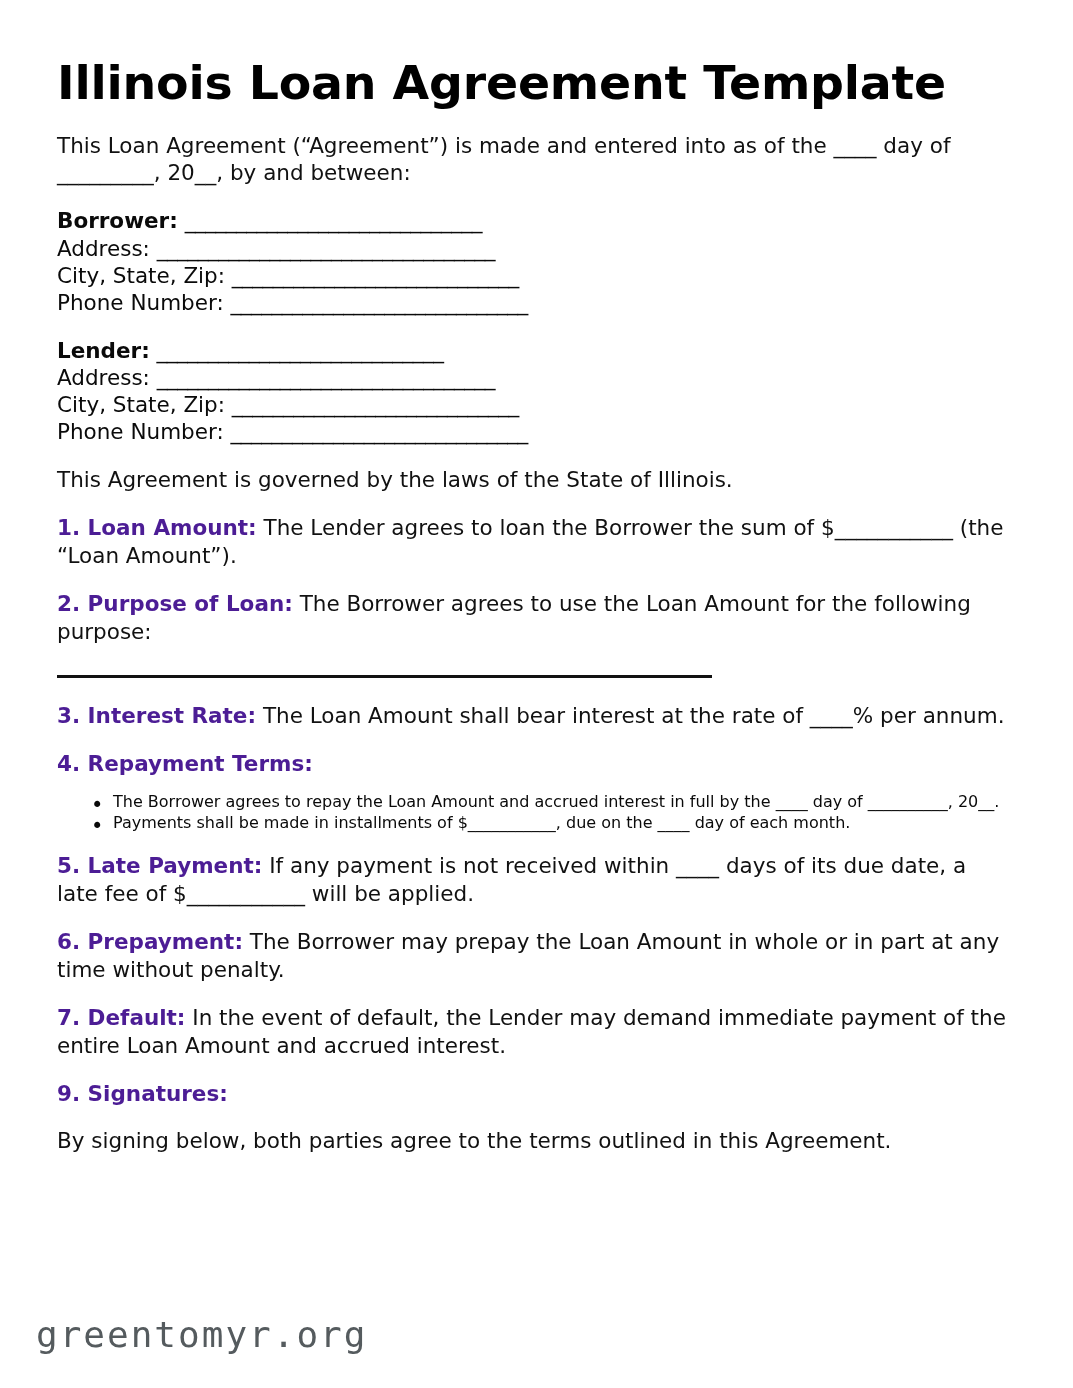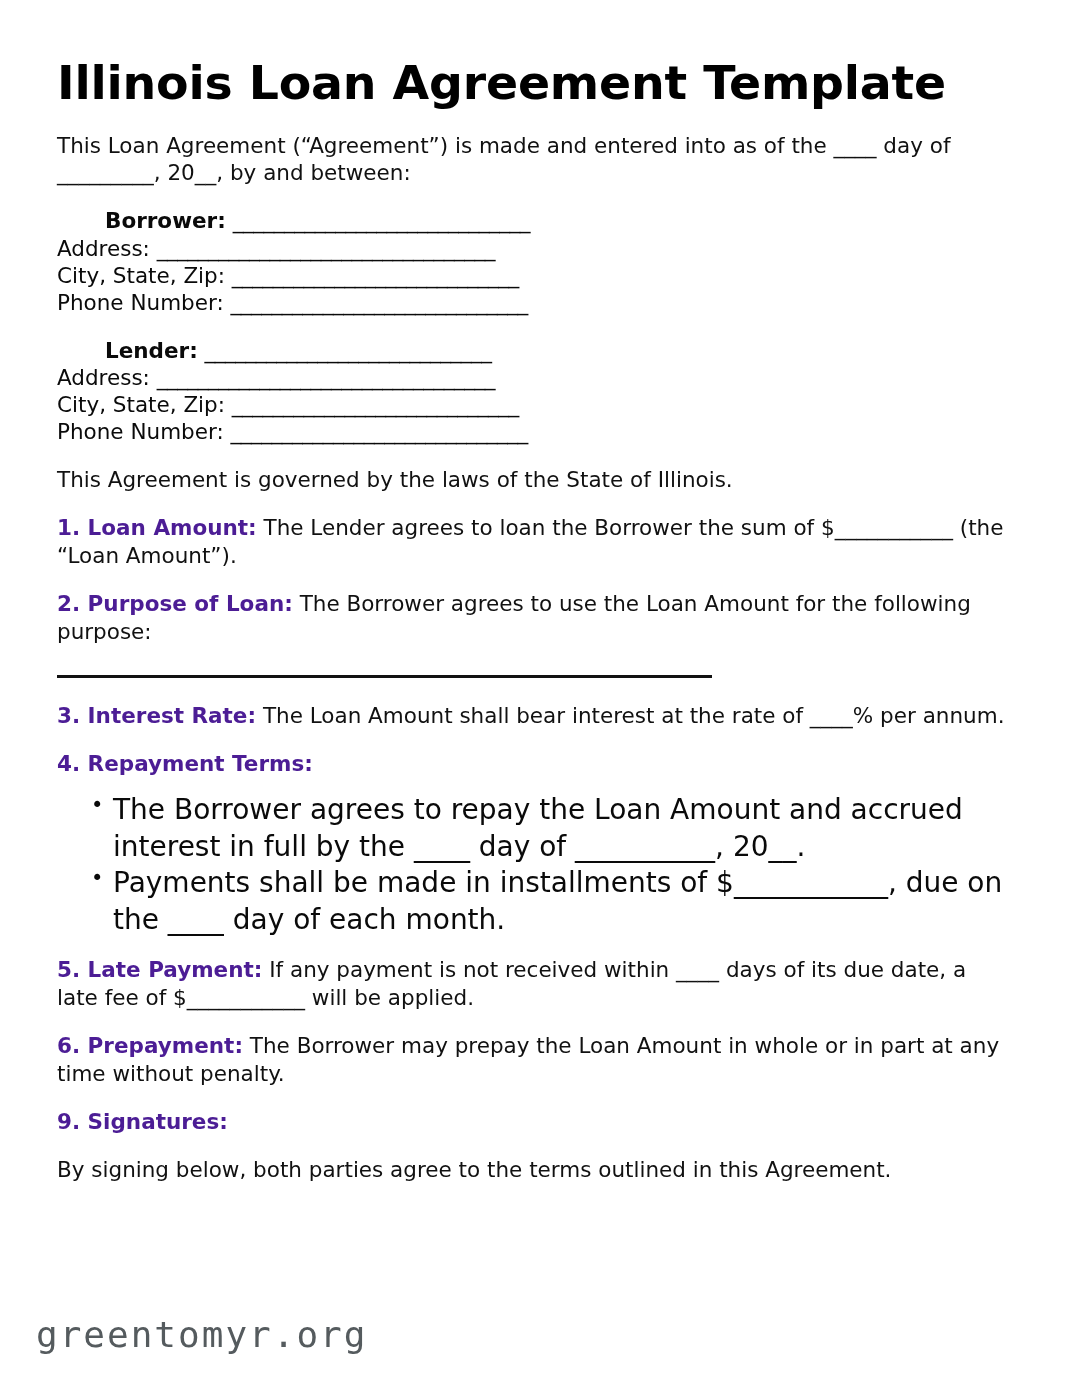--- a/index.html
+++ b/index.html
@@ -48,34 +48,34 @@
     padding: 0;
     color: #111111;
   }
   p.para.tight { margin-bottom: 14px; }
   .party {
     font-size: 21.5px;
     line-height: 1.27;
     margin: 0 0 20px 0;
   }
   .party .row { white-space: nowrap; }
-  .party .lead { font-weight: bold; margin-left: 48px; }
+  .party .lead { font-weight: bold; }
   .blank { letter-spacing: -0.5px; }
   b, strong { font-weight: bold; color: #4c1d95; }
   .hr-line {
     width: 655px;
     height: 0;
     border-top: 3px solid #111;
     margin: 30px 0 24px 0;
   }
   ul.bullets {
     margin: 10px 0 18px 0;
     padding: 0 0 0 56px;
     list-style: none;
-    font-size: 28px;
+    font-size: 16px;
     line-height: 1.30;
   }
   ul.bullets li {
     position: relative;
     margin: 0 0 0 0;
     padding: 0 0 0 0;
   }
   ul.bullets li::before {
     content: "\2022";
     position: absolute;
@@ -139,20 +139,21 @@
 
     <ul class="bullets">
       <li>The Borrower agrees to repay the Loan Amount and accrued interest in full by the ____ day of __________, 20__.</li>
       <li>Payments shall be made in installments of $___________, due on the ____ day of each month.</li>
     </ul>
 
     <p class="para"><b>5. Late Payment:</b><span> If any payment is not received within ____ days of its due date, a late fee of $___________ will be applied.</span></p>
 
     <p class="para"><b>6. Prepayment:</b><span> The Borrower may prepay the Loan Amount in whole or in part at any time without penalty.</span></p>
 
+    <p class="para"><b>7. Default:</b><span> In the event of default, the Lender may demand immediate payment of the entire Loan Amount and accrued interest.</span></p>
 
 
     <p class="para"><b>9. Signatures:</b></p>
 
     <p class="para">By signing below, both parties agree to the terms outlined in this Agreement.</p>
 
   </div>
 
   <div class="watermark"><span class="mono">greentomyr.org</span></div>
 

